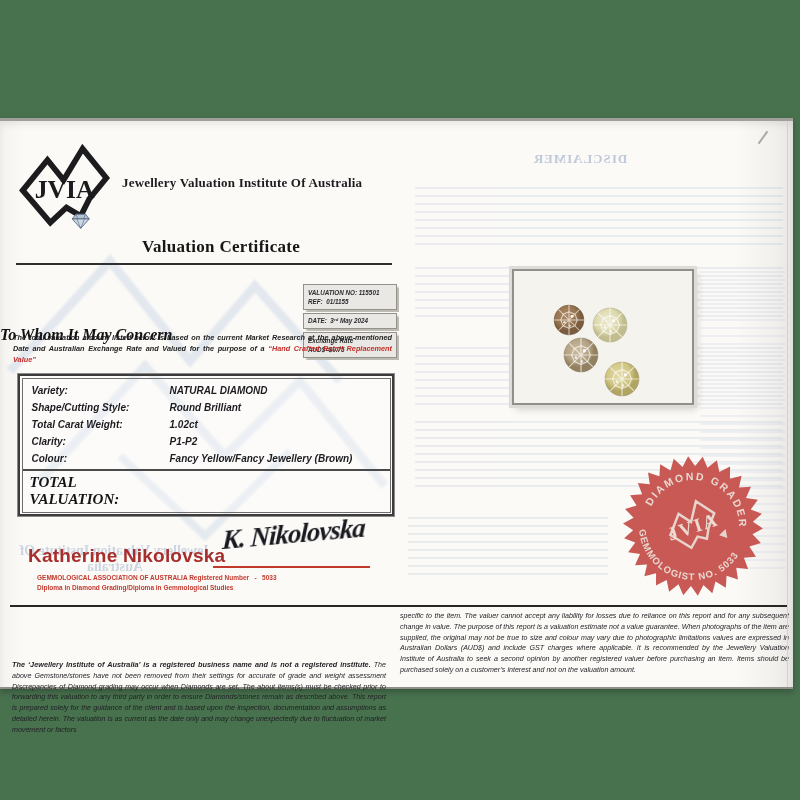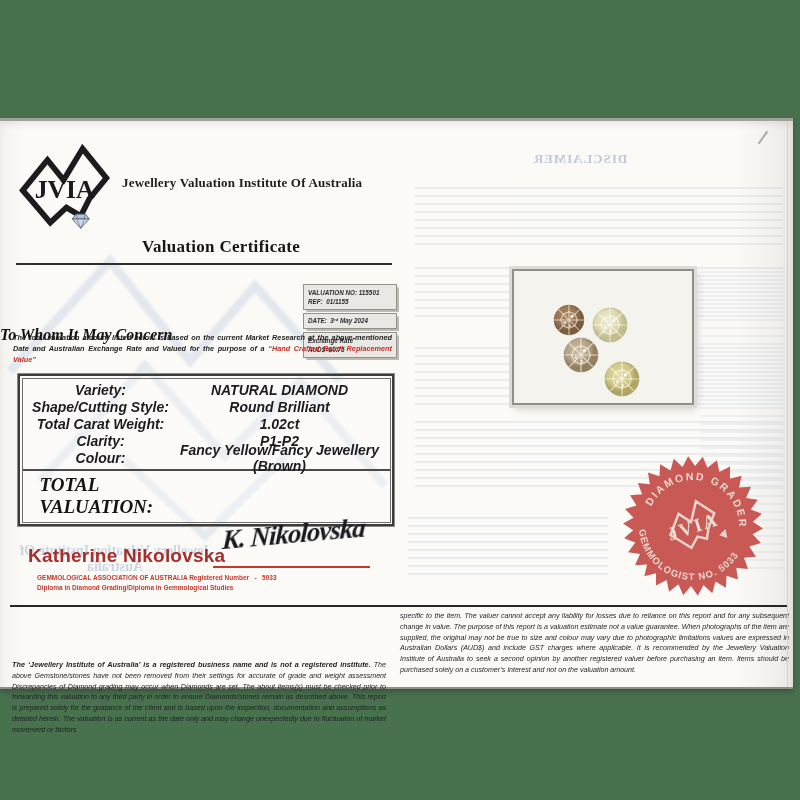--- a/index.html
+++ b/index.html
@@ -29,26 +29,26 @@
     font-size:6.3px;font-style:italic;font-weight:bold;color:#2a2a2e;padding:2.5px 4px;margin-bottom:3px;
     line-height:1.5;white-space:pre-wrap;}
 
   .salutation{font-size:16px;font-weight:bold;font-style:italic;text-align:left;color:#111;}
   .intro{font-size:7.3px;font-style:italic;font-weight:bold;color:#222;line-height:1.5;text-align:justify;}
   .intro .hl{color:#c62f2a;}
 
   
   .vtable{border:2px solid #3c3c3c;box-shadow:0 0 0 1px #8b8b8b;background:rgba(255,255,255,.25);}
   .vtable-inner{border:1px solid #6e6e6e;margin:1.5px;padding:3px 0 0 0;}
-  .vrow{display:flex;align-items:center;height:17px;font-size:14px;font-style:italic;font-weight:bold;color:#1c1c20;text-align:center;}
+  .vrow{display:flex;align-items:center;height:17px;font-size:10px;font-style:italic;font-weight:bold;color:#1c1c20;}
   .vrow .lbl{width:138px;padding-left:9px;}
   .vrow .val{flex:1;}
   .trow{display:flex;align-items:flex-start;border-top:2px solid #4a4a4a;margin-top:2px;padding:3px 0 4px 0;}
-  .trow .tlbl{width:138px;padding-left:17px;font-family:"Liberation Serif",serif;
-    font-size:19px;font-weight:bold;font-style:italic;color:#141414;}
+  .trow .tlbl{width:138px;padding-left:7px;font-family:"Liberation Serif",serif;
+    font-size:15px;font-weight:bold;font-style:italic;color:#141414;}
   .trow .tval{flex:1;}
   .tval .amount{font-size:15px;font-weight:bold;font-style:italic;color:#141414;font-family:"Liberation Serif",serif;}
   .tval .words{font-size:6px;font-style:italic;font-weight:bold;color:#333;margin-top:1px;}
 
   
   .photo{width:178px;height:132px;background:#f4f3ee;border:2px solid #8f8f8c;
     box-shadow:0 0 0 3px #dddcd7,3px 4px 8px rgba(0,0,0,.18);}
 
   
   .sig-script{font-family:"Liberation Serif",serif;font-style:italic;font-weight:bold;

